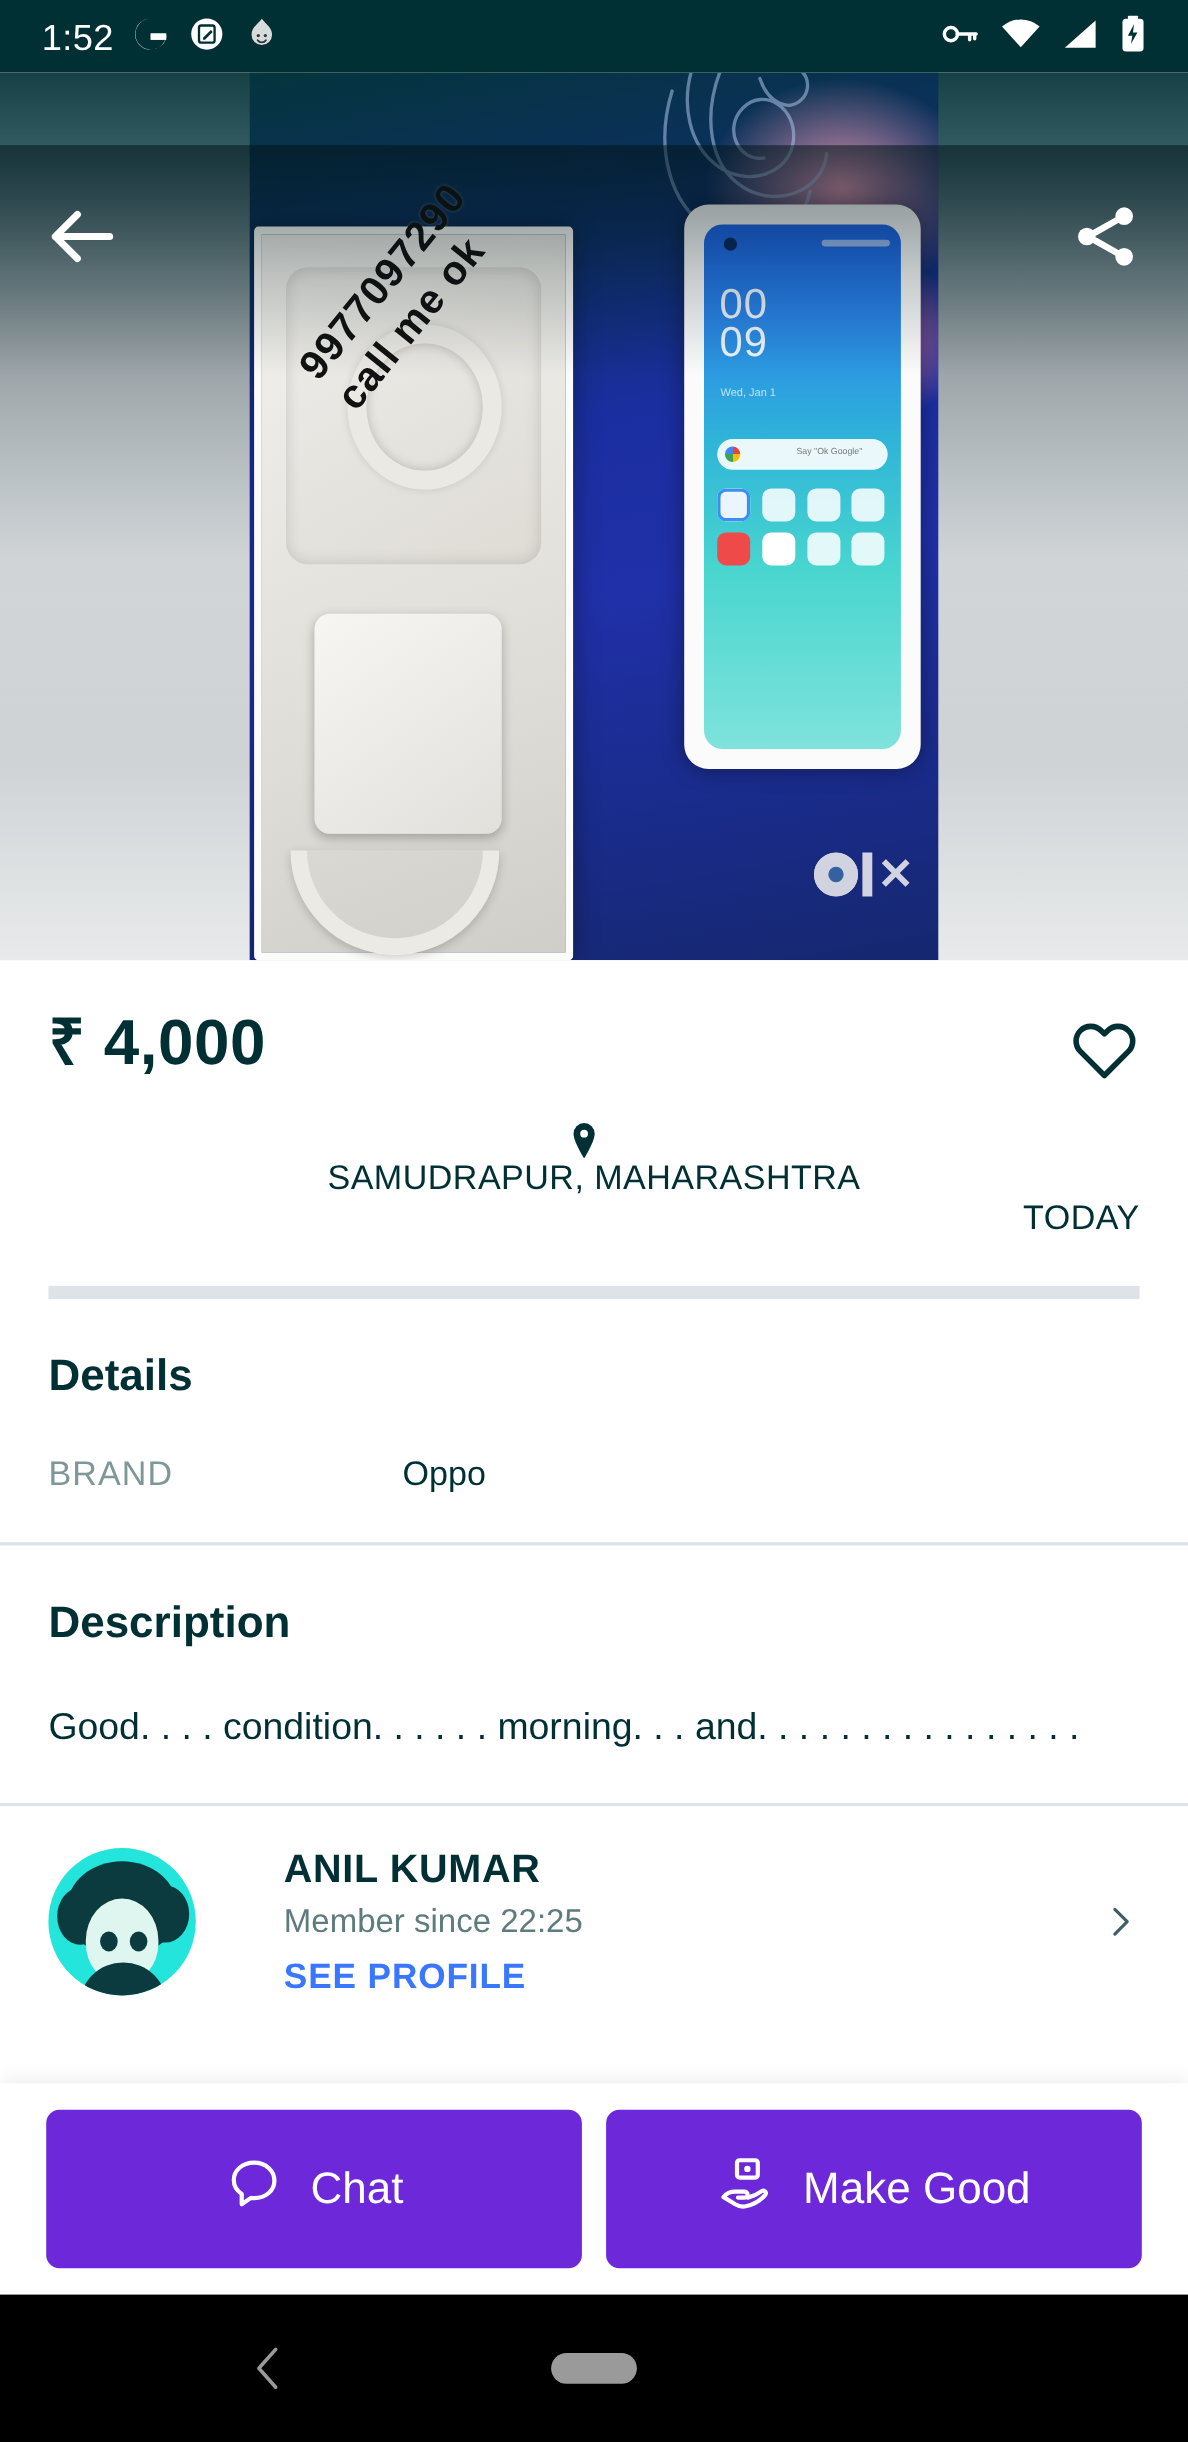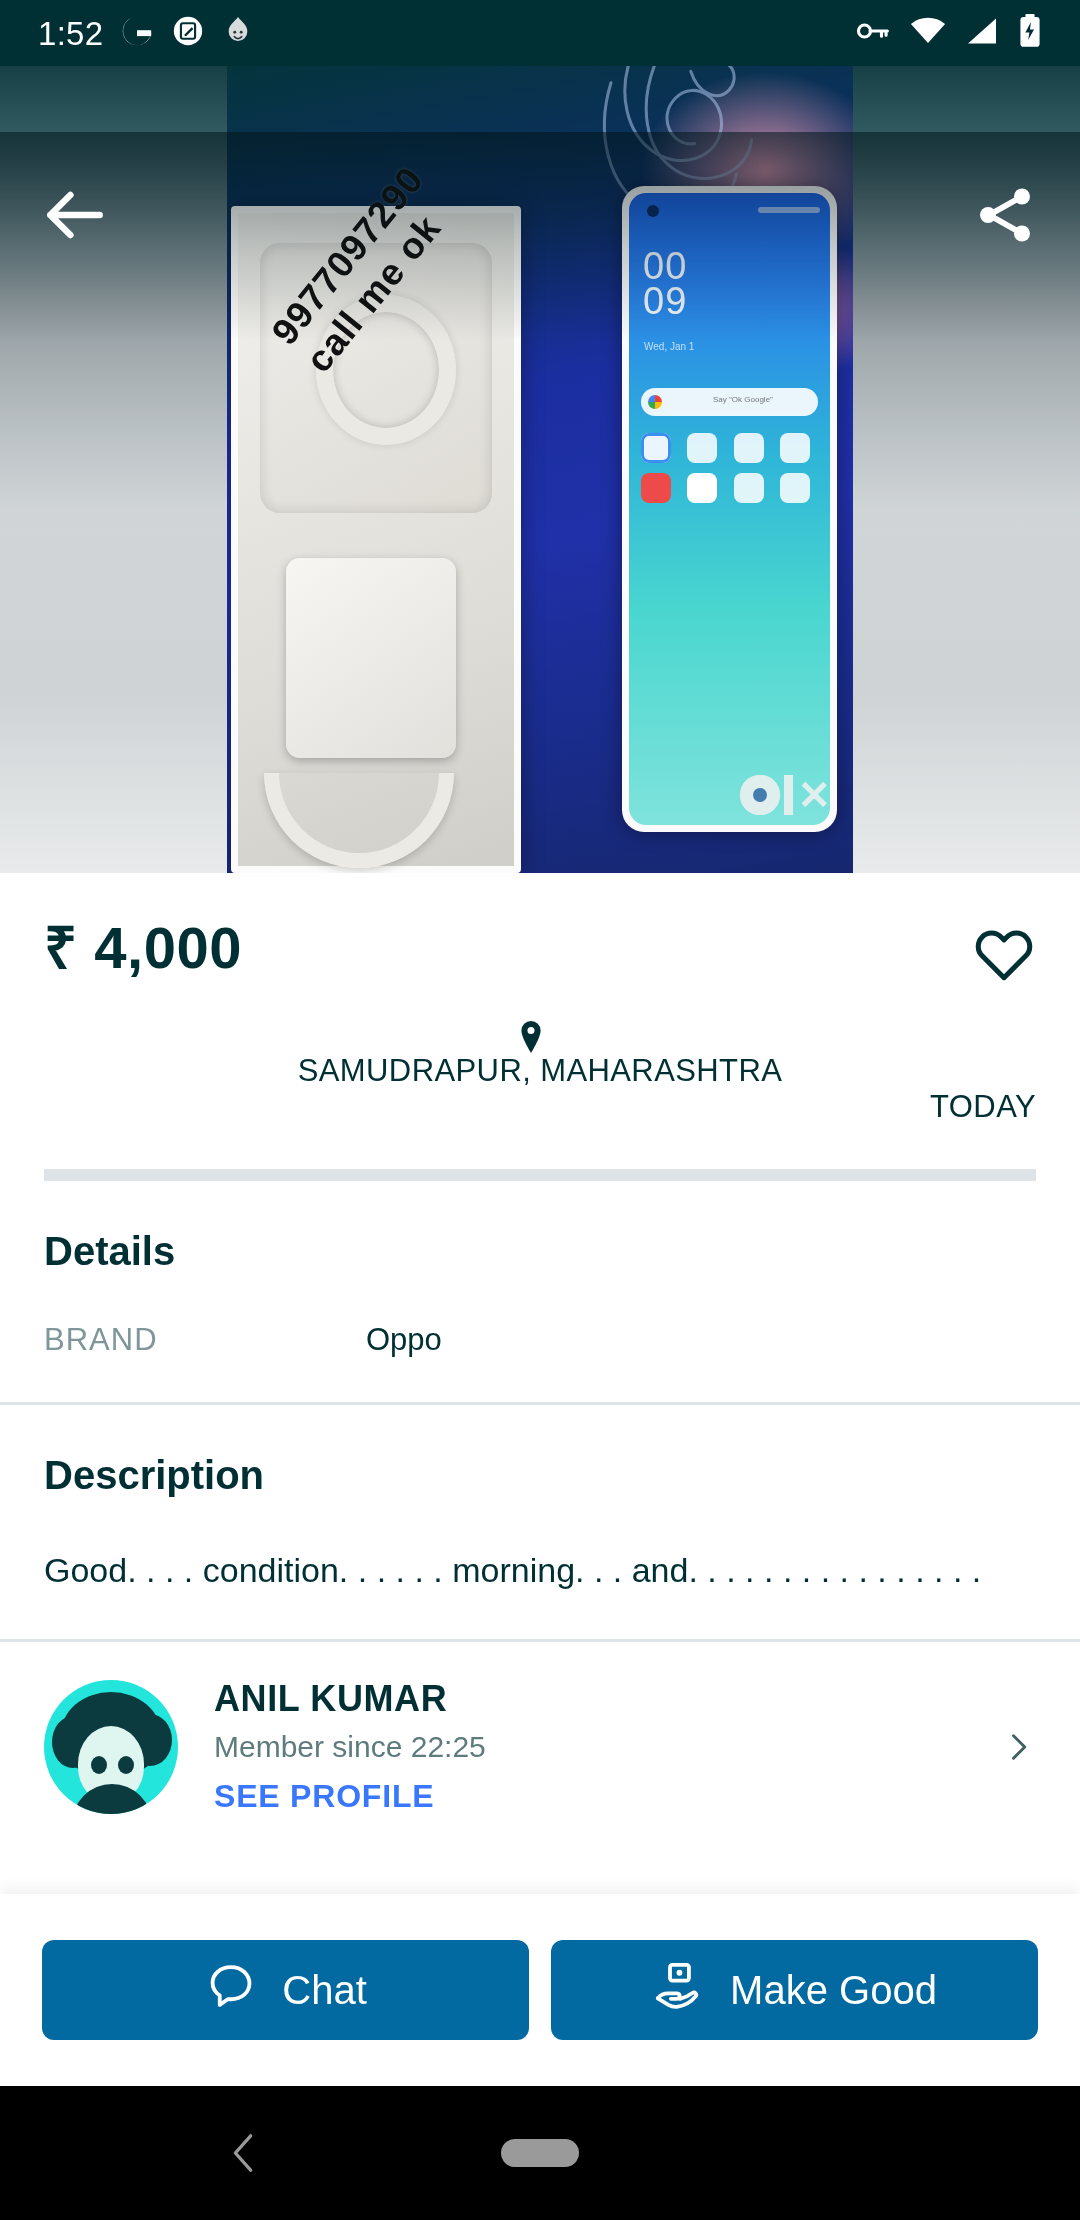--- a/index.html
+++ b/index.html
@@ -69,22 +69,22 @@
     background:linear-gradient(145deg,#f7f6f3,#e2e0db);
     border-radius:14px; box-shadow:0 3px 10px rgba(0,0,0,.25);
   }
   .cable2{
     position:absolute; left:26px; top:560px; width:190px; height:95px;
     border:15px solid #eceae5; border-top:none;
     border-radius:0 0 110px 110px; box-shadow:0 3px 9px rgba(0,0,0,.18);
   }
   
   .phone{
-    position:absolute; right:16px; top:120px; width:215px; height:646px;
-    background:#fbfbfb; border-radius:22px; padding:7px;
+    position:absolute; right:16px; top:120px; width:215px; height:513px;
+    background:#fbfbfb; border-radius:22px; padding:18px;
     box-shadow:0 0 20px rgba(0,0,0,.4);
   }
   .pscreen{
     width:100%; height:100%; border-radius:17px; overflow:hidden; position:relative;
     background:linear-gradient(180deg,#1c63e8 0%, #2a86e8 18%, #2fb6d8 42%, #49d6cf 66%, #7fe3dc 100%);
   }
   .pclock{ position:absolute; left:14px; top:56px; color:rgba(255,255,255,.93);
     font-size:38px; line-height:.92; font-weight:300; letter-spacing:1px; }
   .pdate{ position:absolute; left:15px; top:148px; color:rgba(255,255,255,.7); font-size:10px; }
   .pcam{ position:absolute; left:18px; top:12px; width:12px; height:12px; border-radius:50%; background:#0a2a63; }
@@ -148,21 +148,21 @@
 
   .sec{ padding:48px 44px 44px; }
   .sec-h{ font-size:40px; font-weight:700; color:#002f34; }
 
   .attr-row{ display:flex; align-items:center; margin-top:48px; }
   .attr-k{ width:322px; font-size:31px; color:#7f9799; letter-spacing:1px; }
   .attr-v{ font-size:31px; color:#002f34; }
 
   .desc-text{ margin-top:48px; font-size:34px; color:#002f34; line-height:1.45; }
 
-  .seller{ display:flex; align-items:center; padding:36px 44px 0; position:relative; }
+  .seller{ display:flex; align-items:center; padding:36px 44px 0; position:relative;gap:44px; }
   .avatar{ width:134px; height:134px; border-radius:50%; overflow:hidden;
     background:#23e5db; position:relative; flex:0 0 auto; }
   .av-hair{ position:absolute; left:17px; top:12px; width:100px; height:84px;
     background:#0b3b3f; border-radius:54% 54% 46% 46%; }
   .av-h2{ position:absolute; left:8px; top:36px; width:42px; height:52px; background:#0b3b3f; border-radius:50%; }
   .av-h3{ position:absolute; right:6px; top:34px; width:44px; height:52px; background:#0b3b3f; border-radius:50%; }
   .av-face{ position:absolute; left:34px; top:46px; width:66px; height:76px;
     background:#dff5ef; border-radius:50% 50% 46% 46%; }
   .av-eye{ position:absolute; top:76px; width:16px; height:18px; background:#0b3b3f; border-radius:50%; }
   .av-eye.l{ left:47px; } .av-eye.r{ left:74px; }
@@ -175,21 +175,21 @@
   .chev{ width:36px; height:36px; flex:0 0 auto; margin-left:10px; }
 
   
   .bottombar{
     position:absolute; left:0; bottom:134px; width:1080px; height:192px;
     background:#fff; display:flex; align-items:center; gap:22px;
     padding:0 42px; z-index:30;
     box-shadow:0 -6px 14px rgba(0,0,0,.06);
   }
   .abtn{
-    flex:1 1 0; height:100px; background:#0369a1; border-radius:12px;
+    flex:1 1 0; height:144px; background:#6d28d9; border-radius:12px;
     display:flex; align-items:center; justify-content:center; gap:24px;
     color:#fff; font-size:40px; cursor:pointer; border:none;
     font-family:"Liberation Sans", sans-serif;
   }
   .abtn svg{ flex:0 0 auto; }
 
   .gesturebar{
     position:absolute; left:0; bottom:0; width:1080px; height:134px;
     background:#000; z-index:35;
   }

